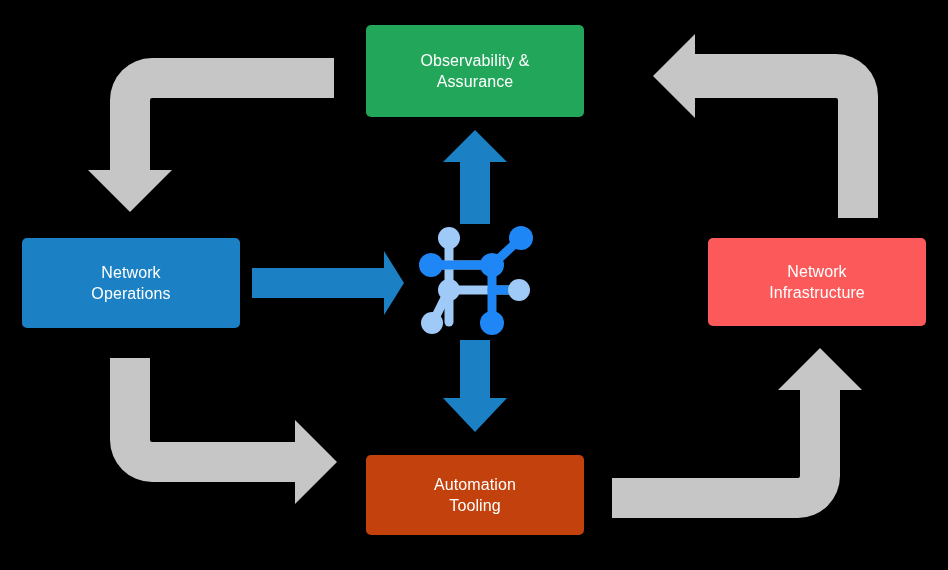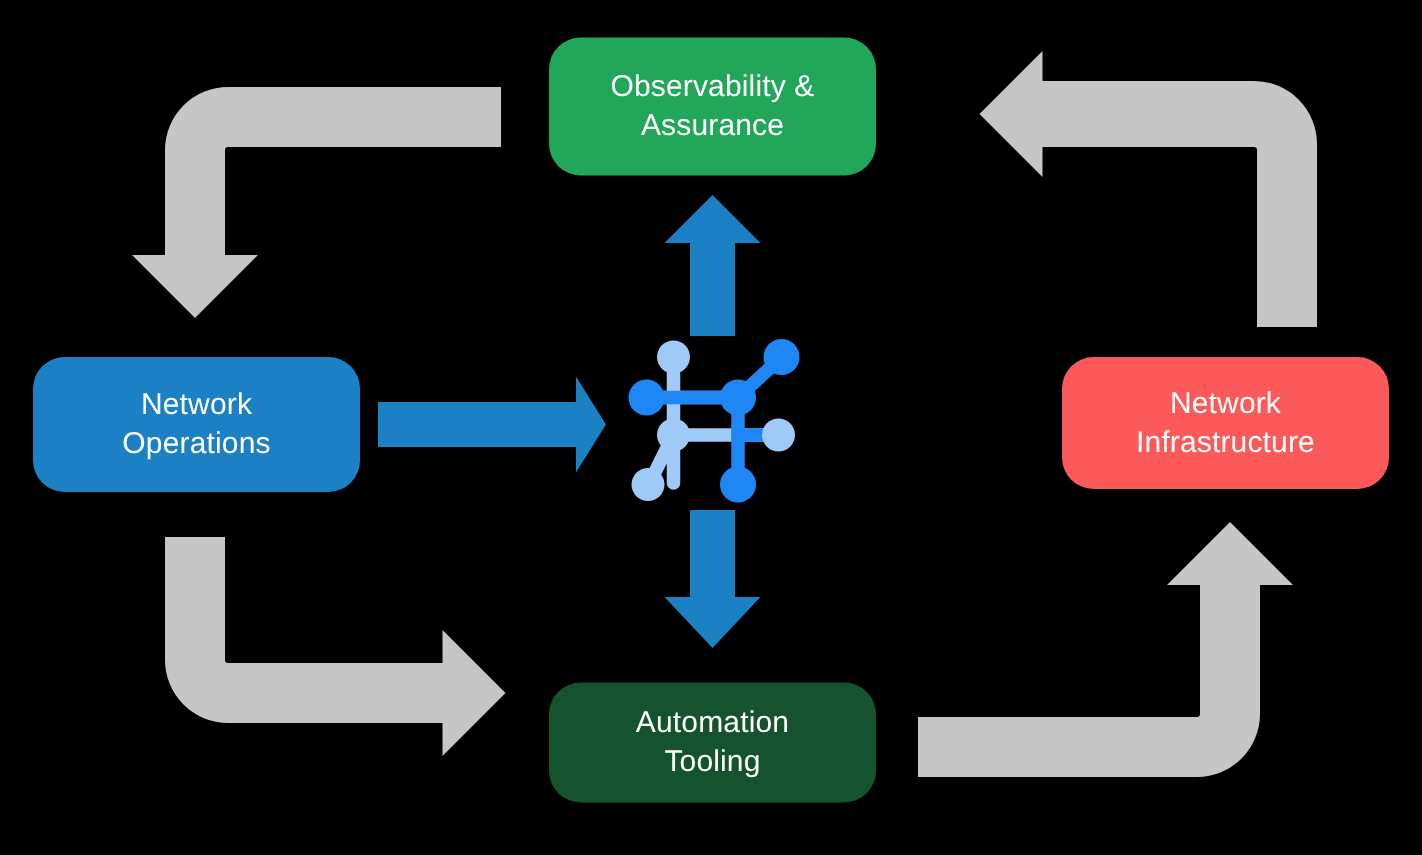--- a/index.html
+++ b/index.html
@@ -12,27 +12,27 @@
   }
   #canvas {
     position: relative;
     width: 948px;
     height: 570px;
     background: #000000;
     overflow: hidden;
   }
   .node-box {
     position: absolute;
-    border-radius: 21px;
+    border-radius: 5px;
     display: flex;
     align-items: center;
     justify-content: center;
     text-align: center;
     color: #ffffff;
-    font-size: 20px;
+    font-size: 16px;
     line-height: 1.32;
     font-weight: 400;
     letter-spacing: 0.1px;
     box-sizing: border-box;
     padding: 6px 10px;
     white-space: pre-line;
   }
   #box-observability {
     left: 366px; top: 25px; width: 218px; height: 92px;
     background: #22a75a;
@@ -40,21 +40,21 @@
   #box-operations {
     left: 22px; top: 238px; width: 218px; height: 90px;
     background: #1b81c4;
   }
   #box-infrastructure {
     left: 708px; top: 238px; width: 218px; height: 88px;
     background: #fc5a5a;
   }
   #box-automation {
     left: 366px; top: 455px; width: 218px; height: 80px;
-    background: #14532d;
+    background: #c2410c;
   }
   svg.layer {
     position: absolute;
     left: 0; top: 0;
     width: 948px;
     height: 570px;
   }
 </style>
 </head>
 <body>

